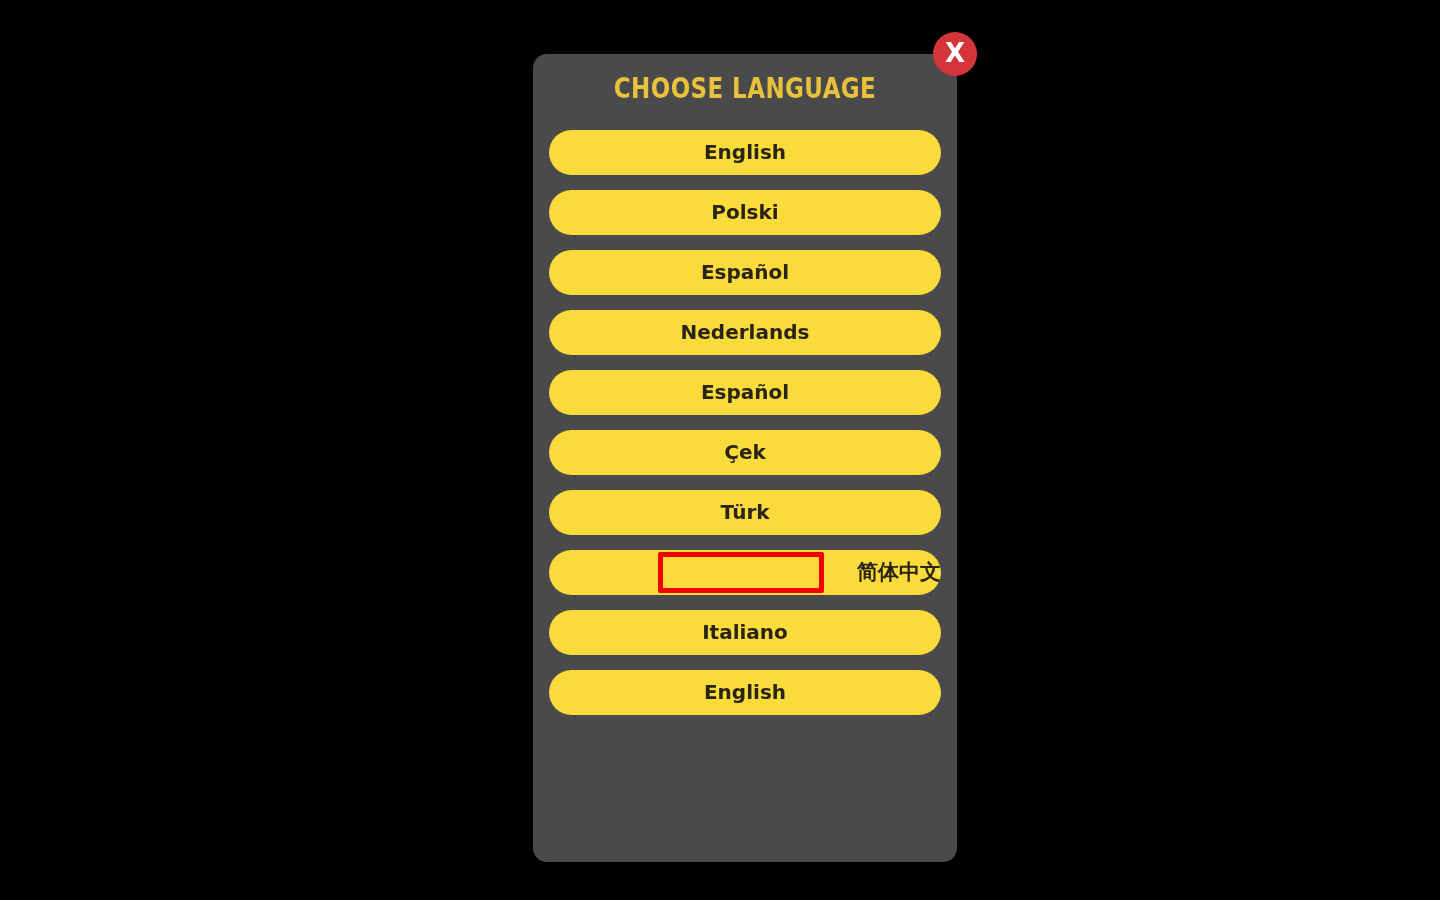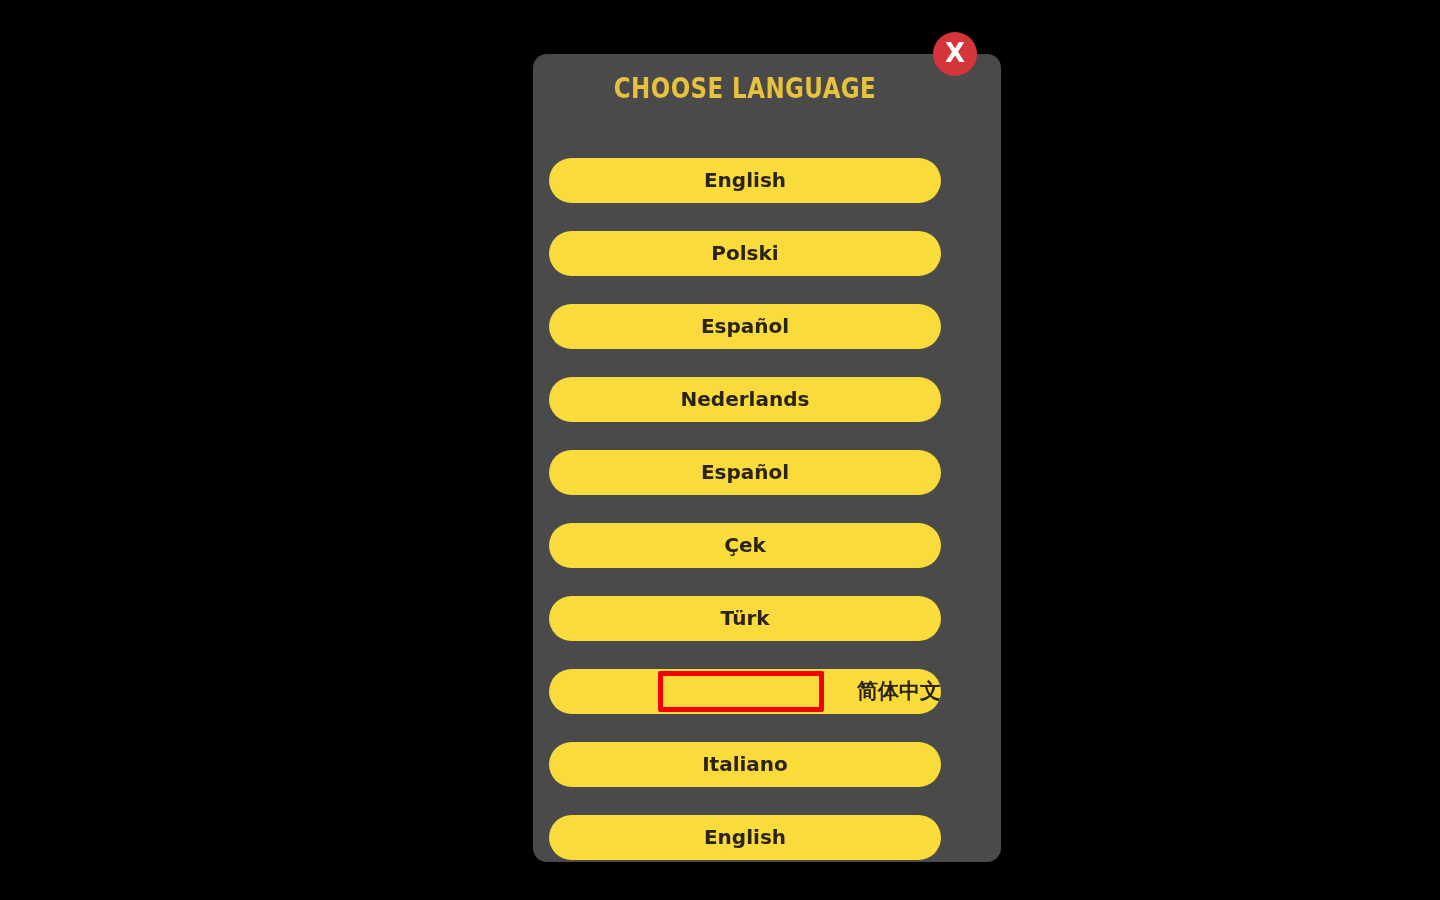--- a/index.html
+++ b/index.html
@@ -21,21 +21,21 @@
     width: 1440px;
     height: 900px;
     background: #000000;
   }
 
   
   #dialog {
     position: absolute;
     left: 533px;
     top: 54px;
-    width: 468px;
+    width: 424px;
     height: 808px;
     background: #4a4a4a;
     border-radius: 14px;
     box-sizing: border-box;
   }
 
   #dialog-title {
     position: absolute;
     left: 0;
     top: 20px;
@@ -75,21 +75,20 @@
     font-size: 20px;
     font-weight: bold;
     text-align: center;
     line-height: 45px;
     padding: 0;
     cursor: pointer;
     display: block;
     box-sizing: border-box;
     white-space: nowrap;
     overflow: hidden;
-    margin-top: 28px;
   }
 
   .lang-button.cjk {
     font-size: 21px;
     text-align: right;
   }
 
   
   .lang-button.highlighted::after {
     content: "";

